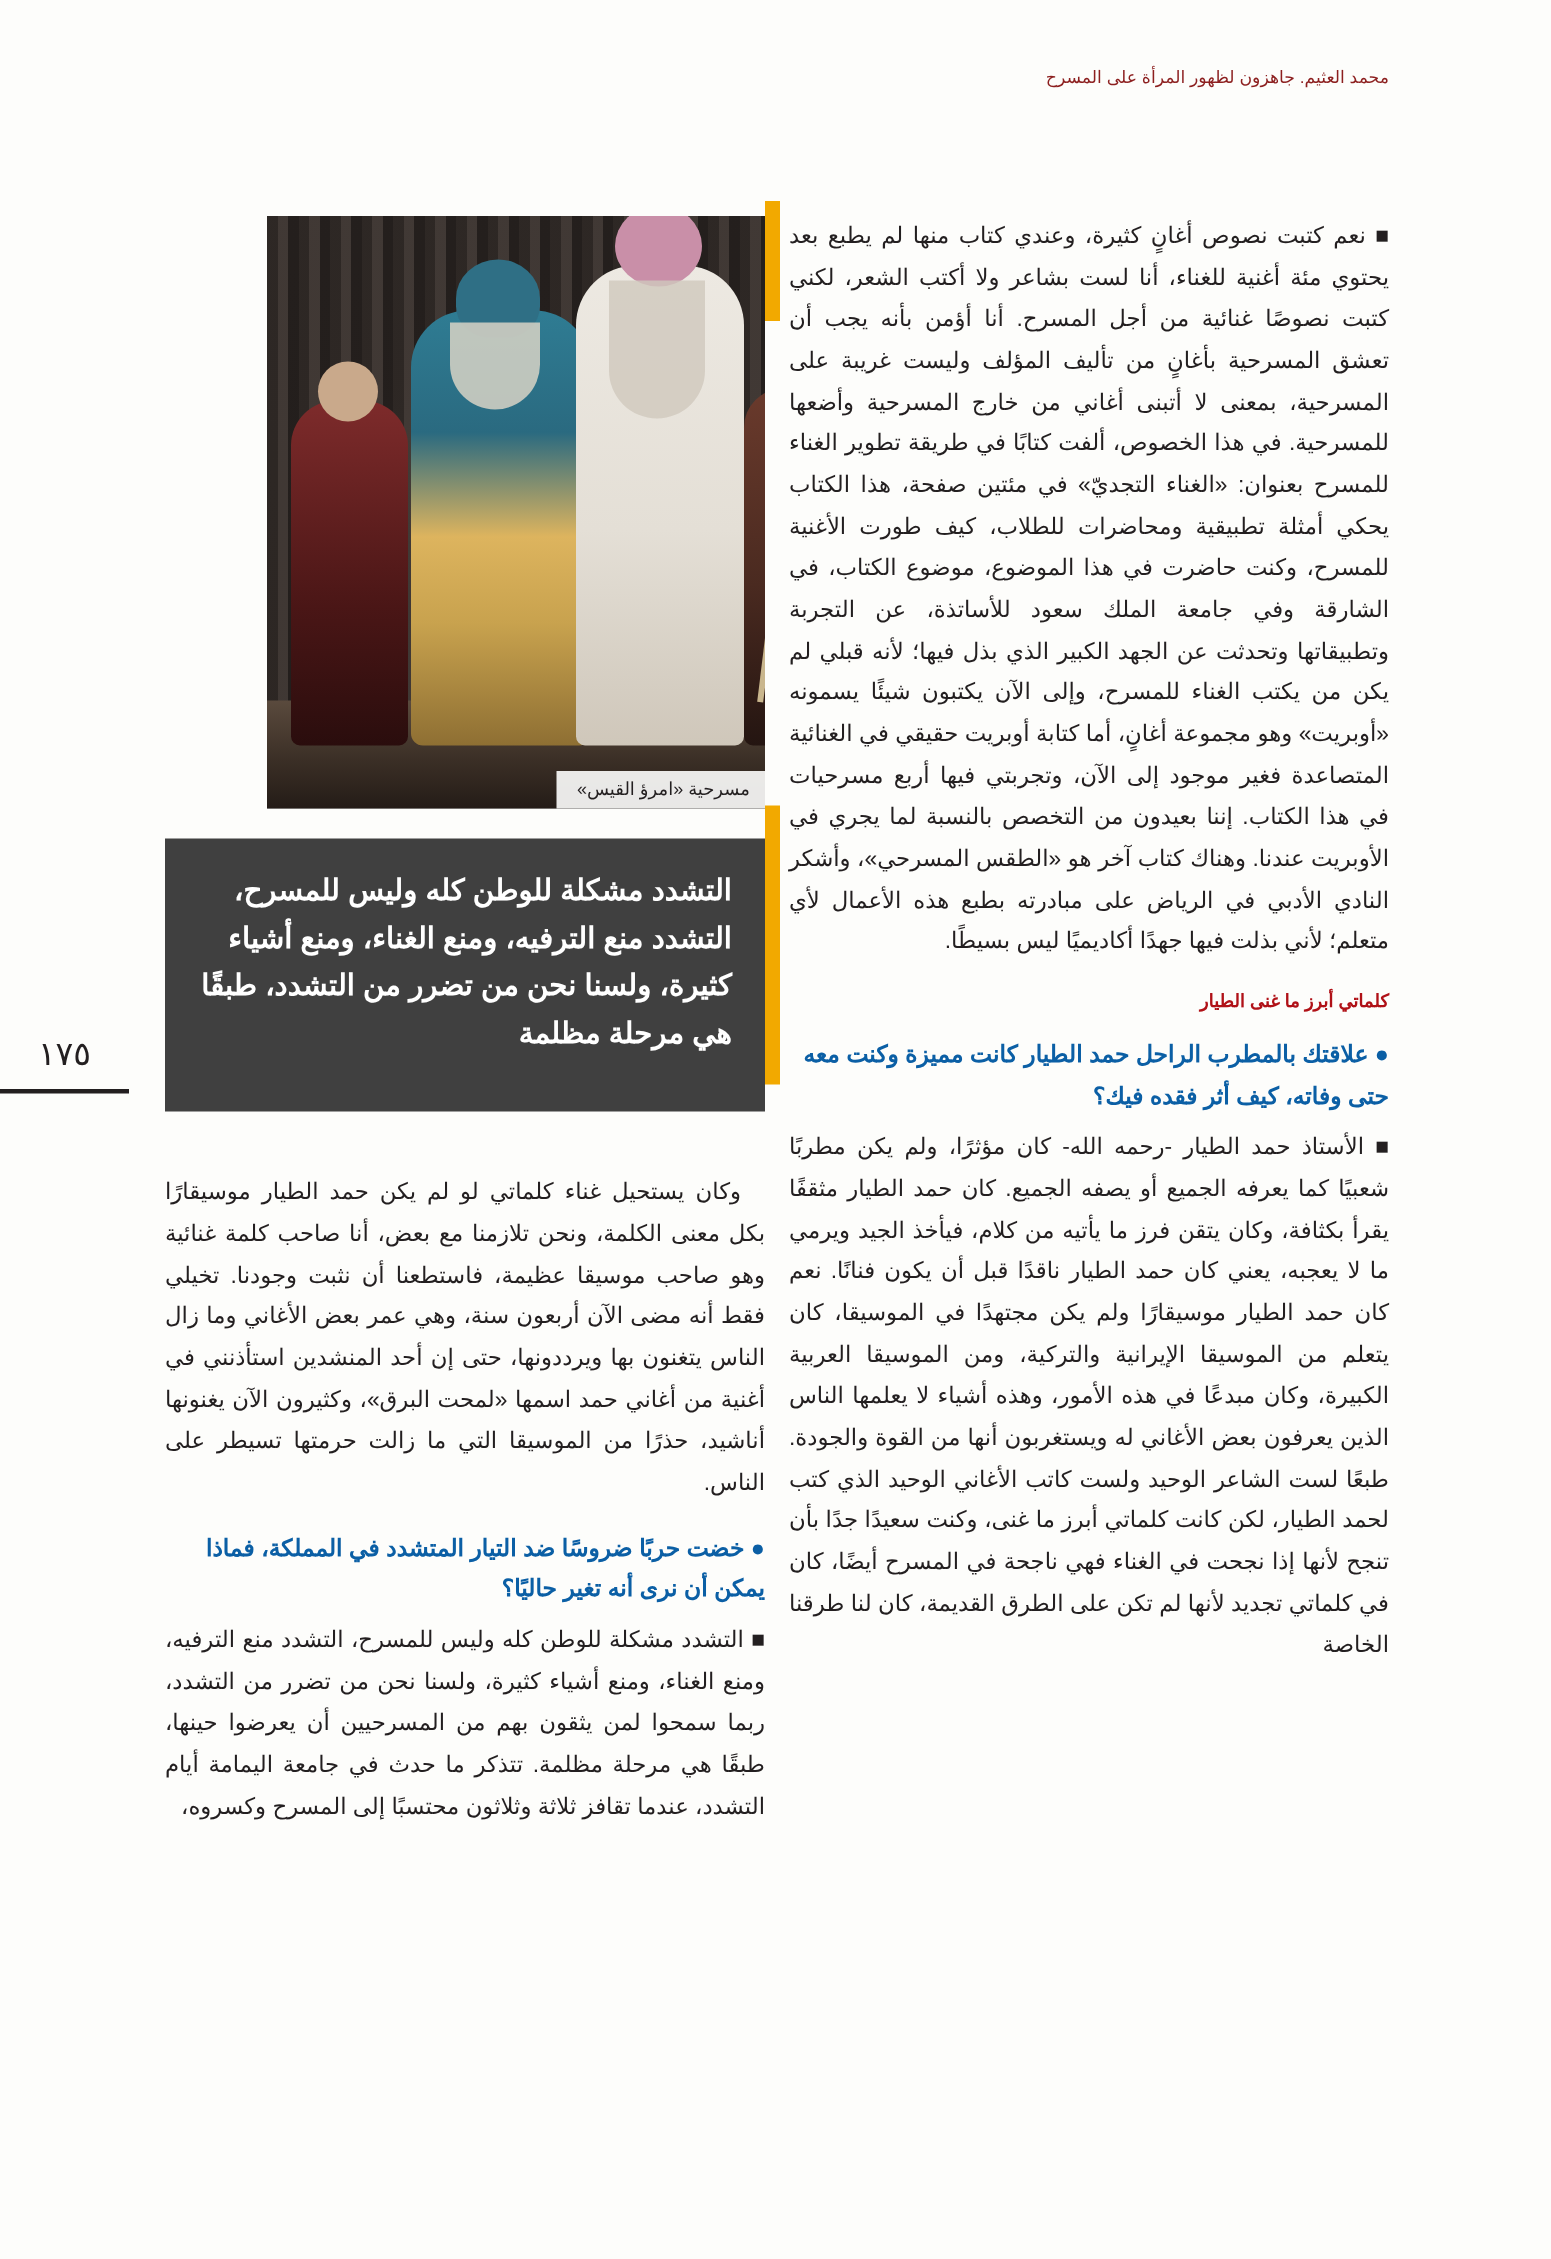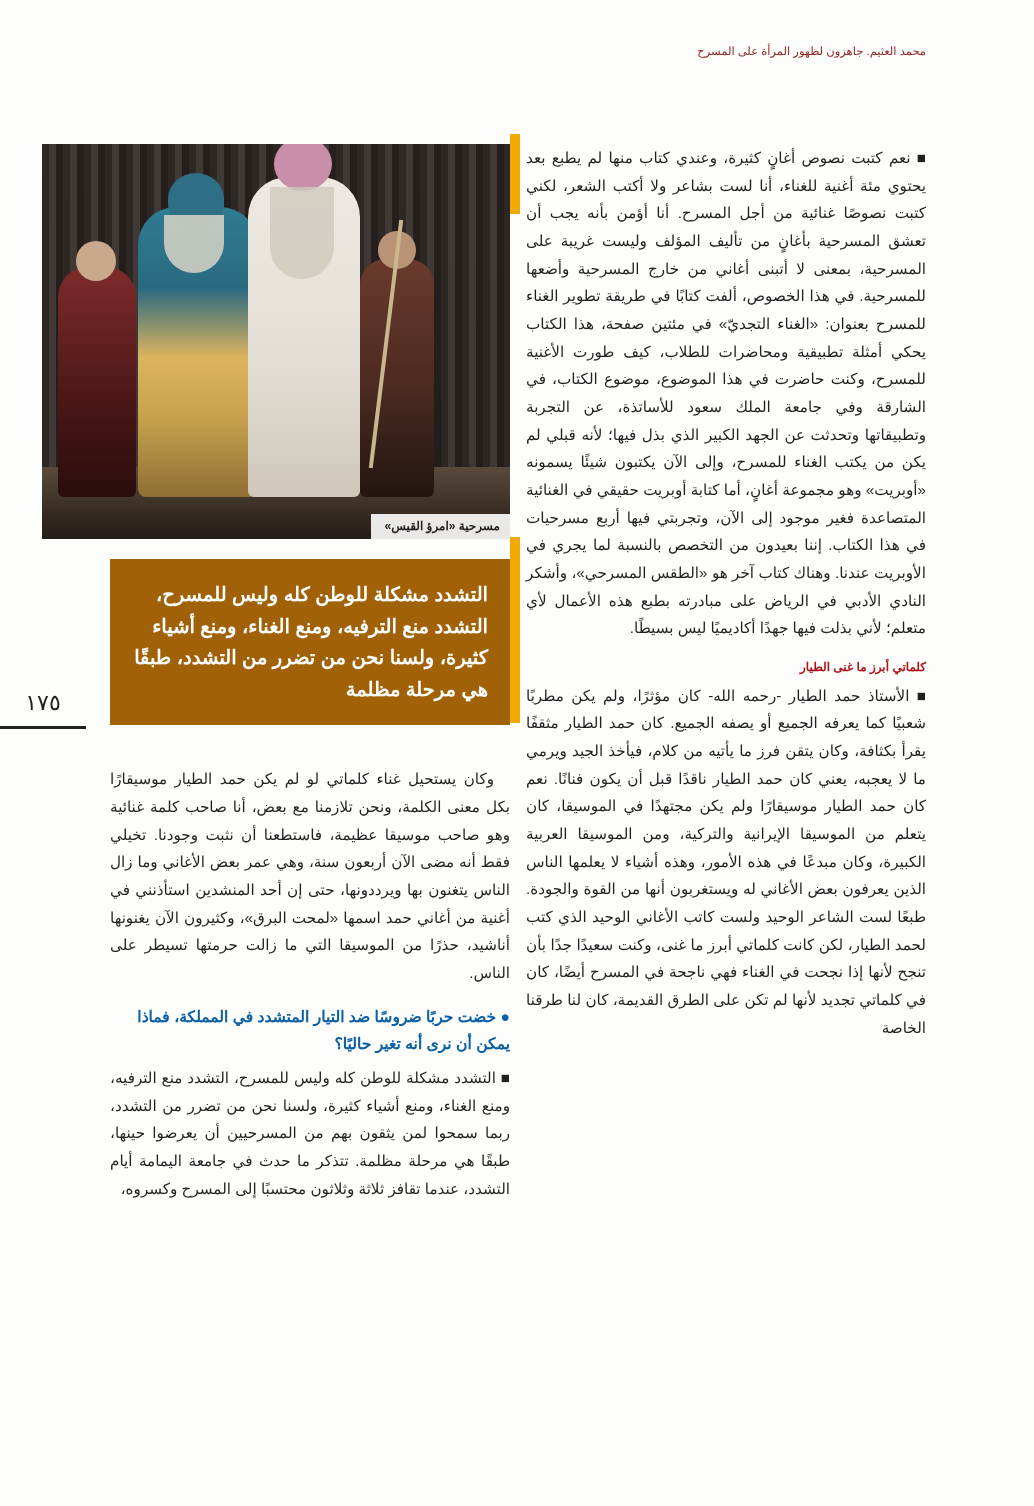--- a/index.html
+++ b/index.html
@@ -69,24 +69,23 @@
     width: 400px;
   }
   .col-left {
     left: 110px;
     width: 400px;
   }
 
   
   .photo-block {
     position: relative;
-    width: 468px;
+    width: 332px;
     height: 395px;
     margin-bottom: 12px;
-    font-weight: bold;
   }
   .photo {
     position: absolute;
     inset: 0;
     background:
       radial-gradient(ellipse 160px 120px at 44% 46%, rgba(255,235,210,0.30), rgba(0,0,0,0) 70%),
       linear-gradient(180deg, #3a3431 0%, #2b2523 48%, #1d1a19 100%);
     overflow: hidden;
   }
   
@@ -236,23 +235,23 @@
   }
   .pullquote-bar-top {
     position: absolute;
     right: -10px;
     top: -425px;
     width: 10px;
     height: 80px;
     background: #f2a900;
   }
   .pullquote {
-    background: #a16207;
+    background: #404040;
     color: #ffffff;
-    padding: 20px 22px 20px 22px;
+    padding: 20px 22px 36px 22px;
     font-size: 19.5px;
     font-weight: bold;
     line-height: 1.62;
     text-align: right;
     direction: rtl;
   }
 
   
   p.body {
     font-size: 15.2px;
@@ -317,16 +316,17 @@
     <p class="body">وكان يستحيل غناء كلماتي لو لم يكن حمد الطيار موسيقارًا بكل معنى الكلمة، ونحن تلازمنا مع بعض، أنا صاحب كلمة غنائية وهو صاحب موسيقا عظيمة، فاستطعنا أن نثبت وجودنا. تخيلي فقط أنه مضى الآن أربعون سنة، وهي عمر بعض الأغاني وما زال الناس يتغنون بها ويرددونها، حتى إن أحد المنشدين استأذنني في أغنية من أغاني حمد اسمها «لمحت البرق»، وكثيرون الآن يغنونها أناشيد، حذرًا من الموسيقا التي ما زالت حرمتها تسيطر على الناس.</p>
 
     <div class="q-head">● خضت حربًا ضروسًا ضد التيار المتشدد في المملكة، فماذا يمكن أن نرى أنه تغير حاليًا؟</div>
     <p class="body first">■ التشدد مشكلة للوطن كله وليس للمسرح، التشدد منع الترفيه، ومنع الغناء، ومنع أشياء كثيرة، ولسنا نحن من تضرر من التشدد، ربما سمحوا لمن يثقون بهم من المسرحيين أن يعرضوا حينها، طبقًا هي مرحلة مظلمة. تتذكر ما حدث في جامعة اليمامة أيام التشدد، عندما تقافز ثلاثة وثلاثون محتسبًا إلى المسرح وكسروه،</p>
   </div>
 
   <div class="col col-right">
     <p class="body first">■ نعم كتبت نصوص أغانٍ كثيرة، وعندي كتاب منها لم يطبع بعد يحتوي مئة أغنية للغناء، أنا لست بشاعر ولا أكتب الشعر، لكني كتبت نصوصًا غنائية من أجل المسرح. أنا أؤمن بأنه يجب أن تعشق المسرحية بأغانٍ من تأليف المؤلف وليست غريبة على المسرحية، بمعنى لا أتبنى أغاني من خارج المسرحية وأضعها للمسرحية. في هذا الخصوص، ألفت كتابًا في طريقة تطوير الغناء للمسرح بعنوان: «الغناء التجديّ» في مئتين صفحة، هذا الكتاب يحكي أمثلة تطبيقية ومحاضرات للطلاب، كيف طورت الأغنية للمسرح، وكنت حاضرت في هذا الموضوع، موضوع الكتاب، في الشارقة وفي جامعة الملك سعود للأساتذة، عن التجربة وتطبيقاتها وتحدثت عن الجهد الكبير الذي بذل فيها؛ لأنه قبلي لم يكن من يكتب الغناء للمسرح، وإلى الآن يكتبون شيئًا يسمونه «أوبريت» وهو مجموعة أغانٍ، أما كتابة أوبريت حقيقي في الغنائية المتصاعدة فغير موجود إلى الآن، وتجربتي فيها أربع مسرحيات في هذا الكتاب. إننا بعيدون من التخصص بالنسبة لما يجري في الأوبريت عندنا. وهناك كتاب آخر هو «الطقس المسرحي»، وأشكر النادي الأدبي في الرياض على مبادرته بطبع هذه الأعمال لأي متعلم؛ لأني بذلت فيها جهدًا أكاديميًا ليس بسيطًا.</p>
 
     <div class="sec-head">كلماتي أبرز ما غنى الطيار</div>
+    <div class="q-head">● علاقتك بالمطرب الراحل حمد الطيار كانت مميزة وكنت معه حتى وفاته، كيف أثر فقده فيك؟</div>
     <p class="body first">■ الأستاذ حمد الطيار -رحمه الله- كان مؤثرًا، ولم يكن مطربًا شعبيًا كما يعرفه الجميع أو يصفه الجميع. كان حمد الطيار مثقفًا يقرأ بكثافة، وكان يتقن فرز ما يأتيه من كلام، فيأخذ الجيد ويرمي ما لا يعجبه، يعني كان حمد الطيار ناقدًا قبل أن يكون فنانًا. نعم كان حمد الطيار موسيقارًا ولم يكن مجتهدًا في الموسيقا، كان يتعلم من الموسيقا الإيرانية والتركية، ومن الموسيقا العربية الكبيرة، وكان مبدعًا في هذه الأمور، وهذه أشياء لا يعلمها الناس الذين يعرفون بعض الأغاني له ويستغربون أنها من القوة والجودة. طبعًا لست الشاعر الوحيد ولست كاتب الأغاني الوحيد الذي كتب لحمد الطيار، لكن كانت كلماتي أبرز ما غنى، وكنت سعيدًا جدًا بأن تنجح لأنها إذا نجحت في الغناء فهي ناجحة في المسرح أيضًا، كان في كلماتي تجديد لأنها لم تكن على الطرق القديمة، كان لنا طرقنا الخاصة</p>
   </div>
 
 </div>
 
 </body></html>

